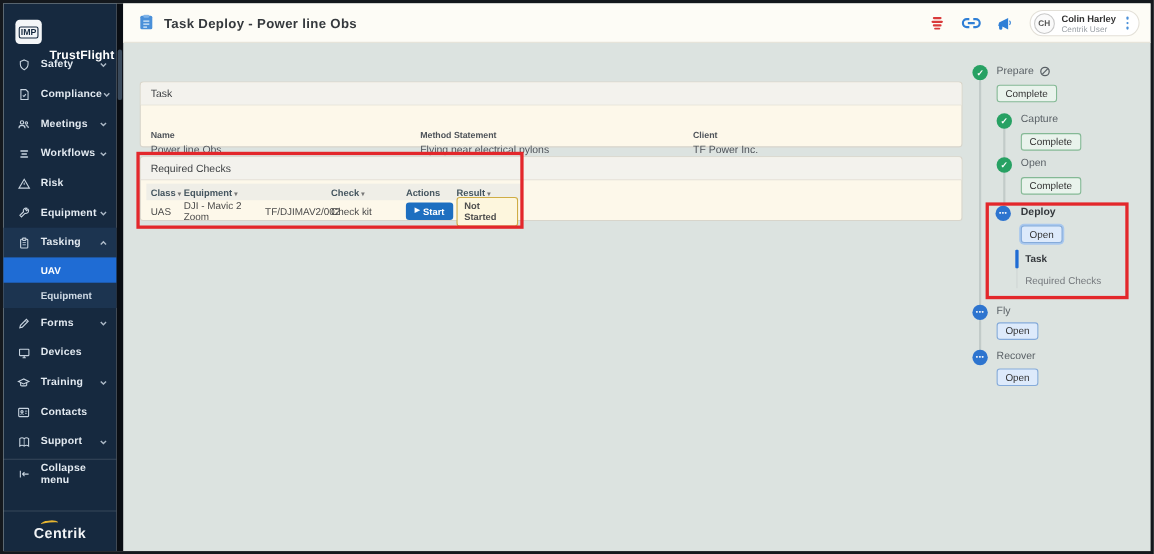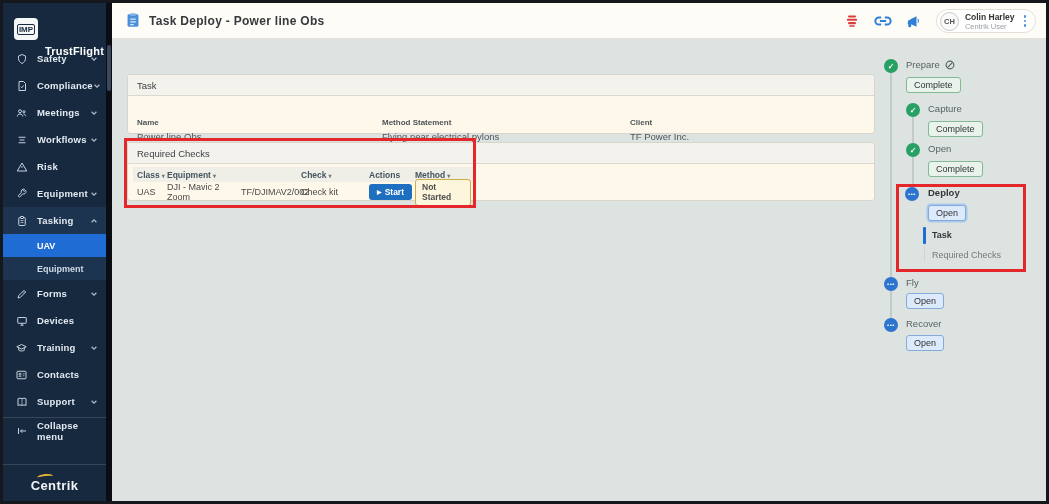--- a/index.html
+++ b/index.html
@@ -352,21 +352,21 @@
     </div>
 
     <div class="panel panel-rc">
       <div class="panel-head">Required Checks</div>
       <div style="position:relative; height:38px;">
         <div class="rc-table-head">
           <span class="col th c-class"><span>Class</span><span class="arr">▾</span></span>
           <span class="col th c-equip" style="width:134px;"><span>Equipment</span><span class="arr">▾</span></span>
           <span class="col th c-check"><span>Check</span><span class="arr">▾</span></span>
           <span class="col th c-actions"><span>Actions</span></span>
-          <span class="col th c-result"><span>Method</span><span class="arr">▾</span></span>
+          <span class="col th c-result"><span>Result</span><span class="arr">▾</span></span>
         </div>
         <div class="rc-row">
           <span class="col td c-class">UAS</span>
           <span class="col td c-equip">DJI - Mavic 2 Zoom</span>
           <span class="col td c-serial">TF/DJIMAV2/002</span>
           <span class="col td c-check">Check kit</span>
           <span class="col c-actions">
             <button class="btn-start">
                 <span class="play">▶</span>
                 <span>Start</span>

